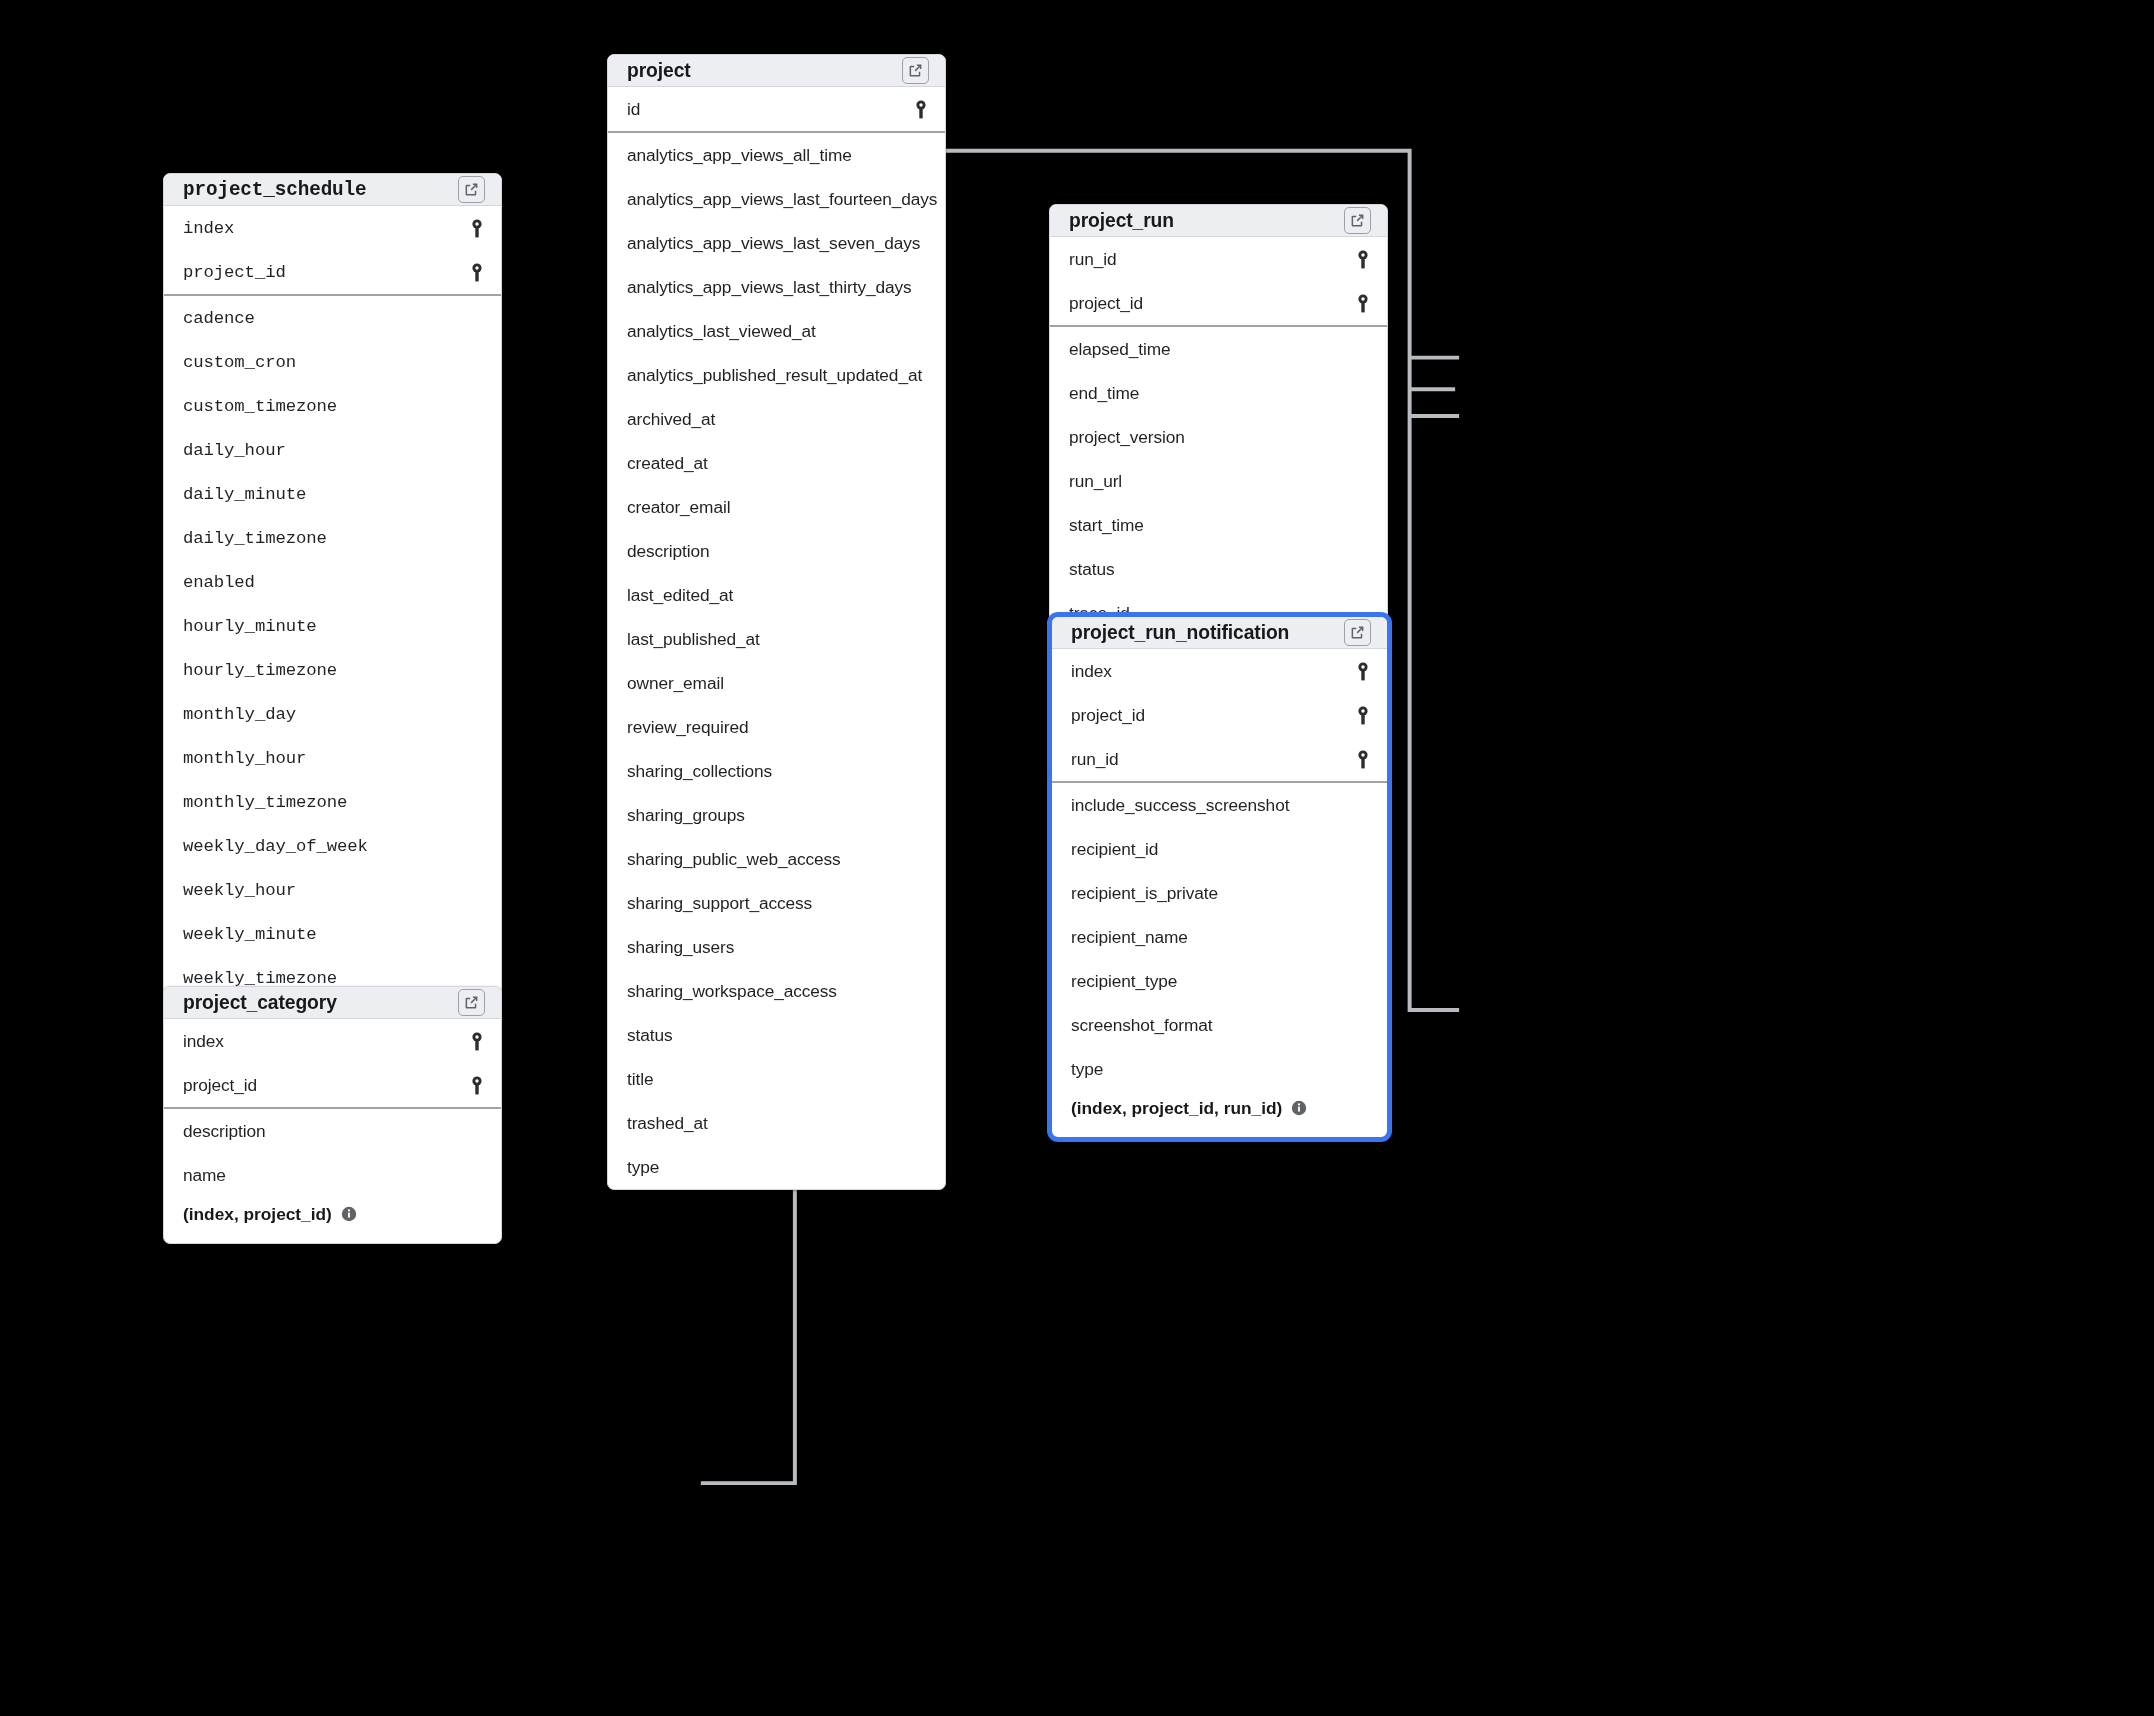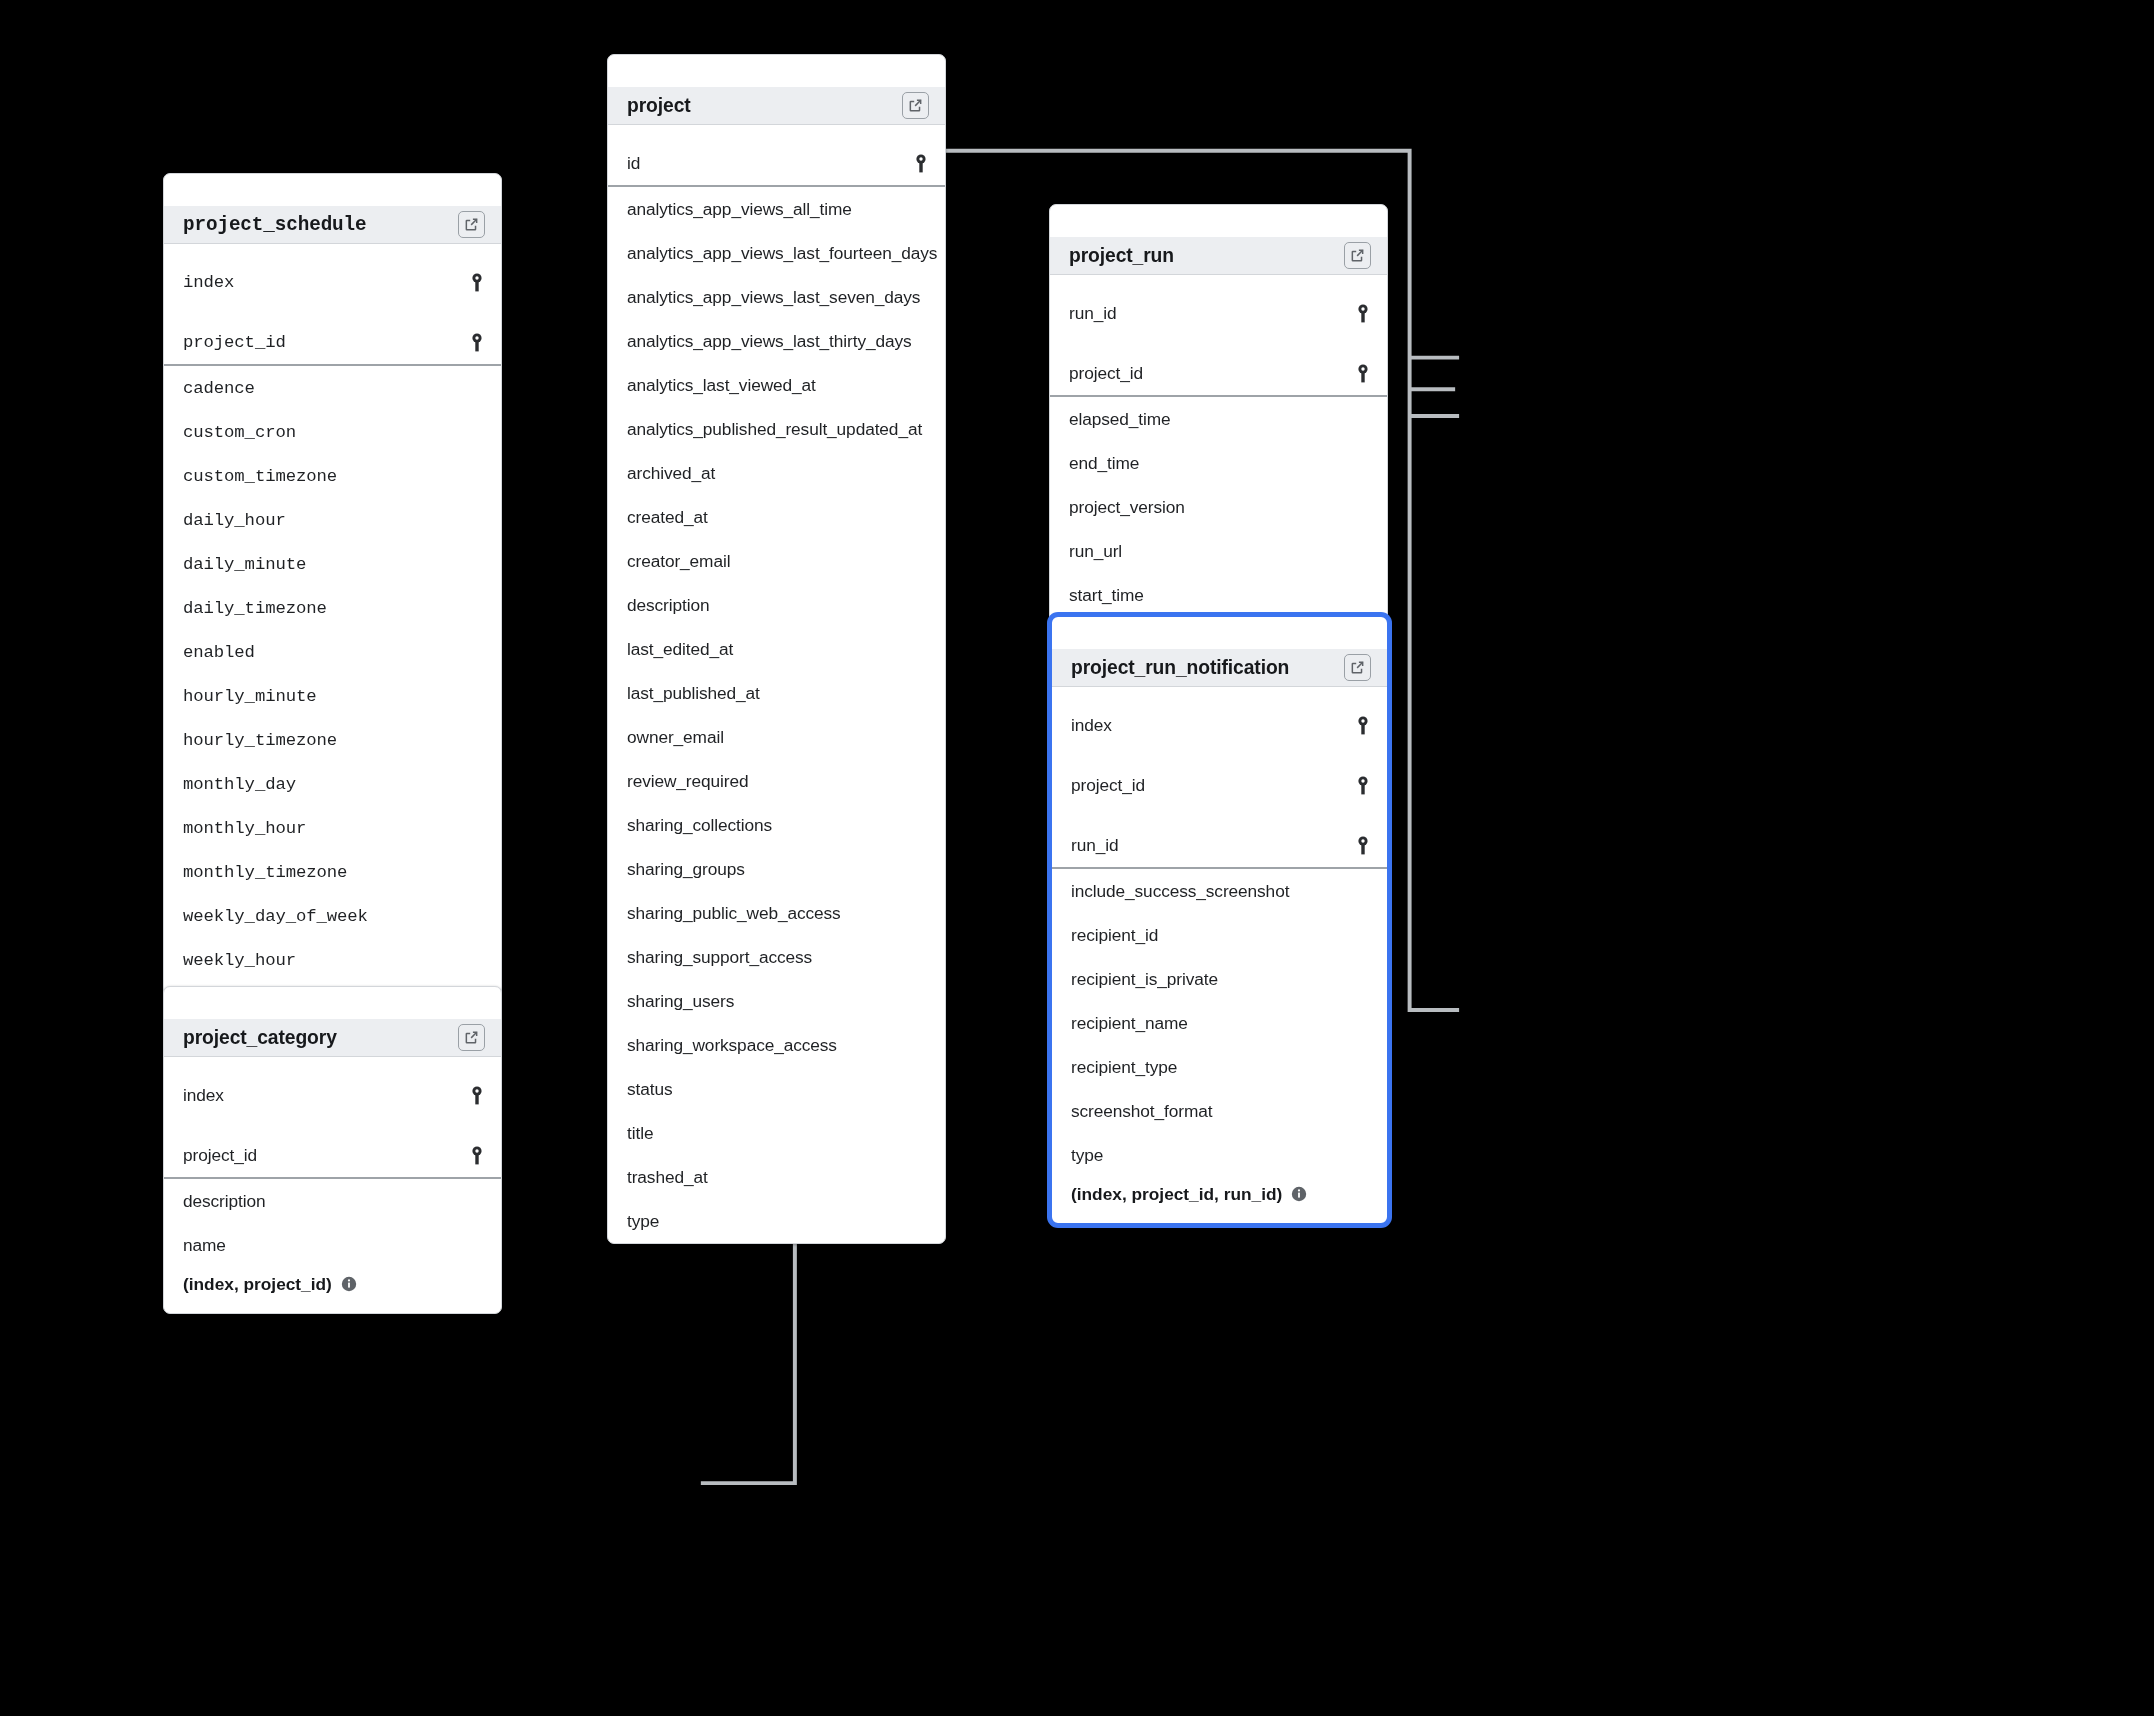--- a/index.html
+++ b/index.html
@@ -30,26 +30,25 @@
     overflow: hidden;
   }
   .entity.selected {
     border: 4px solid #3b74f0;
     border-radius: 10px;
     box-shadow: 0 0 0 1px #3b74f0;
   }
   .entity-header {
     background: #eceef1;
     border-bottom: 1px solid #d3d6da;
-    height: 38px;
+    height: 32px;
     display: flex;
     align-items: center;
     justify-content: space-between;
     padding: 0 16px 0 19px;
-    margin-top: 32px;
   }
   .entity-title {
     font-size: 19.3px;
     font-weight: bold;
     color: #17191c;
     letter-spacing: -0.1px;
     white-space: nowrap;
   }
   .ext-link-btn {
     width: 27px; height: 27px;
@@ -67,21 +66,21 @@
   .field-row {
     height: 44px;
     display: flex;
     align-items: center;
     justify-content: space-between;
     padding: 0 16px 0 19px;
     font-size: 17.3px;
     color: #1f2124;
     white-space: nowrap;
   }
-  .field-row.pk-row { height: 44px; margin-top: 16px; }
+  .field-row.pk-row { height: 44px; }
   .field-name { letter-spacing: -0.1px; }
   .key-icon { flex: 0 0 auto; display: flex; align-items: center; }
 
   .index-row {
     height: 46px;
     display: flex;
     align-items: center;
     gap: 9px;
     padding: 0 16px 12px 19px;
     font-size: 17.3px;

